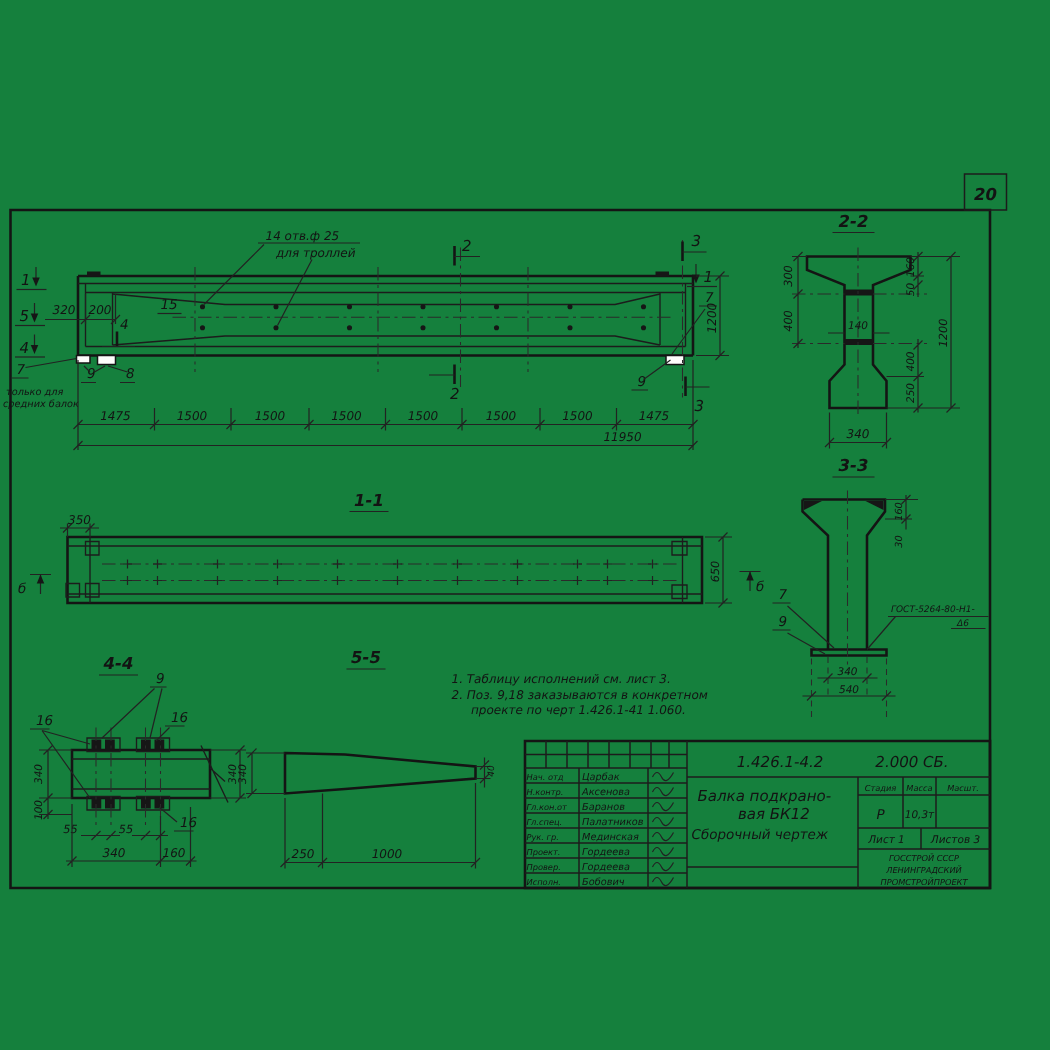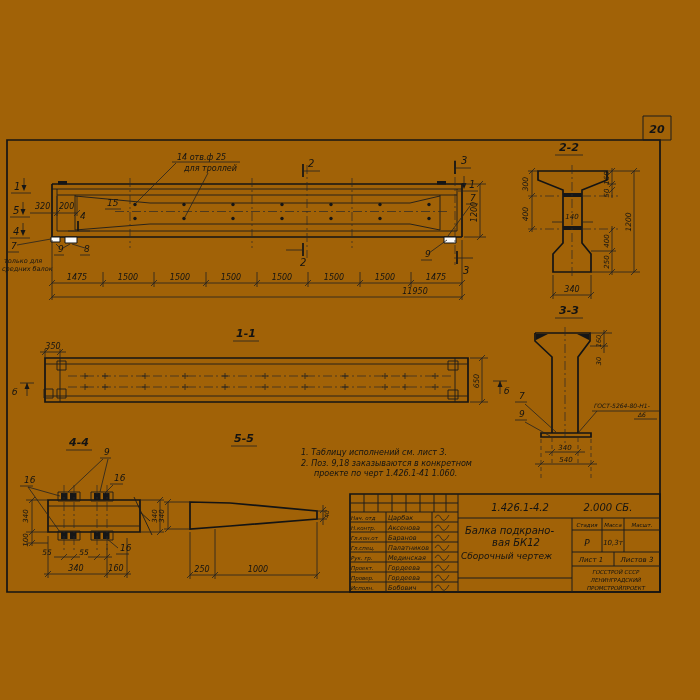--- a/index.html
+++ b/index.html
@@ -1,16 +1,16 @@
 <!DOCTYPE html>
 <html><head>
 <meta charset="utf-8">
 <style>
   html,body{margin:0;padding:0;background:#ffffff;}
-  #sheet{position:relative;width:700px;height:700px;background:#a16207;font-family:"DejaVu Sans",sans-serif;}
+  #sheet{position:relative;width:700px;height:700px;background:#15803d;font-family:"DejaVu Sans",sans-serif;}
   svg{position:absolute;left:0;top:0;}
   svg *{vector-effect:non-scaling-stroke;}
   .ln{stroke:#1c1c1c;fill:none;stroke-width:1;}
   .lw2{stroke:#141414;fill:none;stroke-width:1.7;}
   .lw1{stroke:#1c1c1c;fill:none;stroke-width:0.9;}
   .dim{stroke:#222;fill:none;stroke-width:0.8;}
   .dd{stroke:#2a2a2a;fill:none;stroke-width:0.7;stroke-dasharray:9 3 2 3;}
   .dsh{stroke:#2a2a2a;fill:none;stroke-width:0.7;stroke-dasharray:4 3;}
   .fill{fill:#161616;stroke:none;}
   .pad{fill:#fdfdfb;stroke:#141414;stroke-width:1;}

